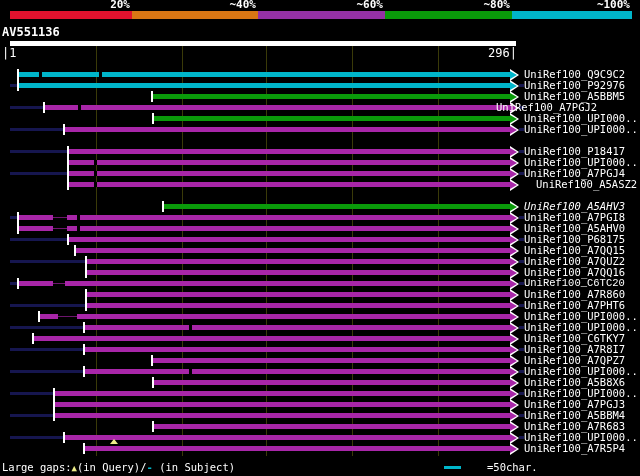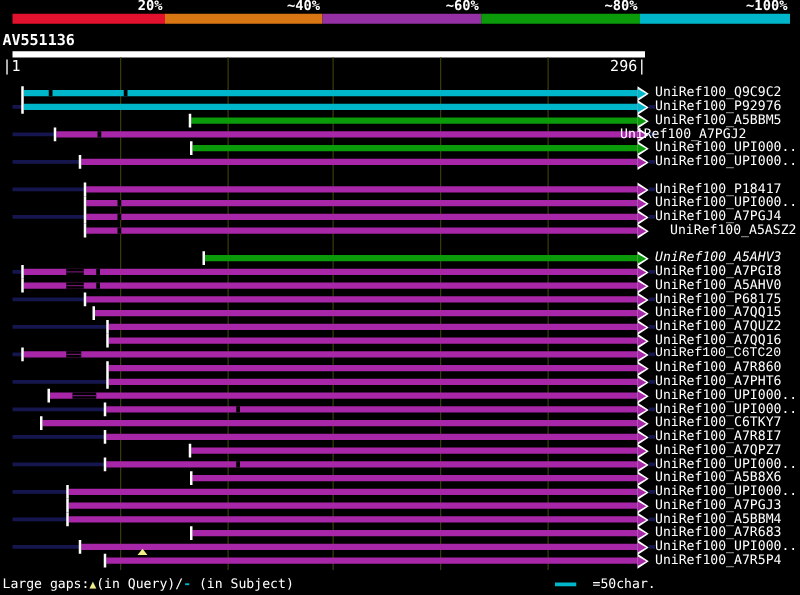--- a/index.html
+++ b/index.html
@@ -33,21 +33,21 @@
   .arrow-i{position:absolute;top:2px;width:0;height:0;border-top:4px solid transparent;
        border-bottom:4px solid transparent;border-left:7px solid #fff;}
   .conn{position:absolute;top:4px;height:3px;width:5px;}
   .rlabel{position:absolute;top:0;height:11px;color:#fff;white-space:pre;
        font:10.5px/11px "DejaVu Sans Mono",monospace;}
   #footer{position:absolute;left:2px;top:461px;color:#fff;white-space:pre;
        font:10.5px/13px "DejaVu Sans Mono",monospace;}
   #legend-tri{color:#eeee88;font-size:9px;}
   #legend-dash{color:#00b6ca;font-weight:bold;}
   #scale-swatch{position:absolute;left:444px;top:466px;width:17px;height:3px;background:#00b6ca;}
-  #scale-text{position:absolute;left:474px;top:461px;color:#fff;
+  #scale-text{position:absolute;left:487px;top:461px;color:#fff;
        font:10.5px/13px "DejaVu Sans Mono",monospace;}
 </style>
 </head>
 <body>
 
 <div id="screen">
   <div id="scale-labels">
       <span style="left: 50px;">20%</span>
       <span style="left: 176px;">~40%</span>
       <span style="left: 303px;">~60%</span>

